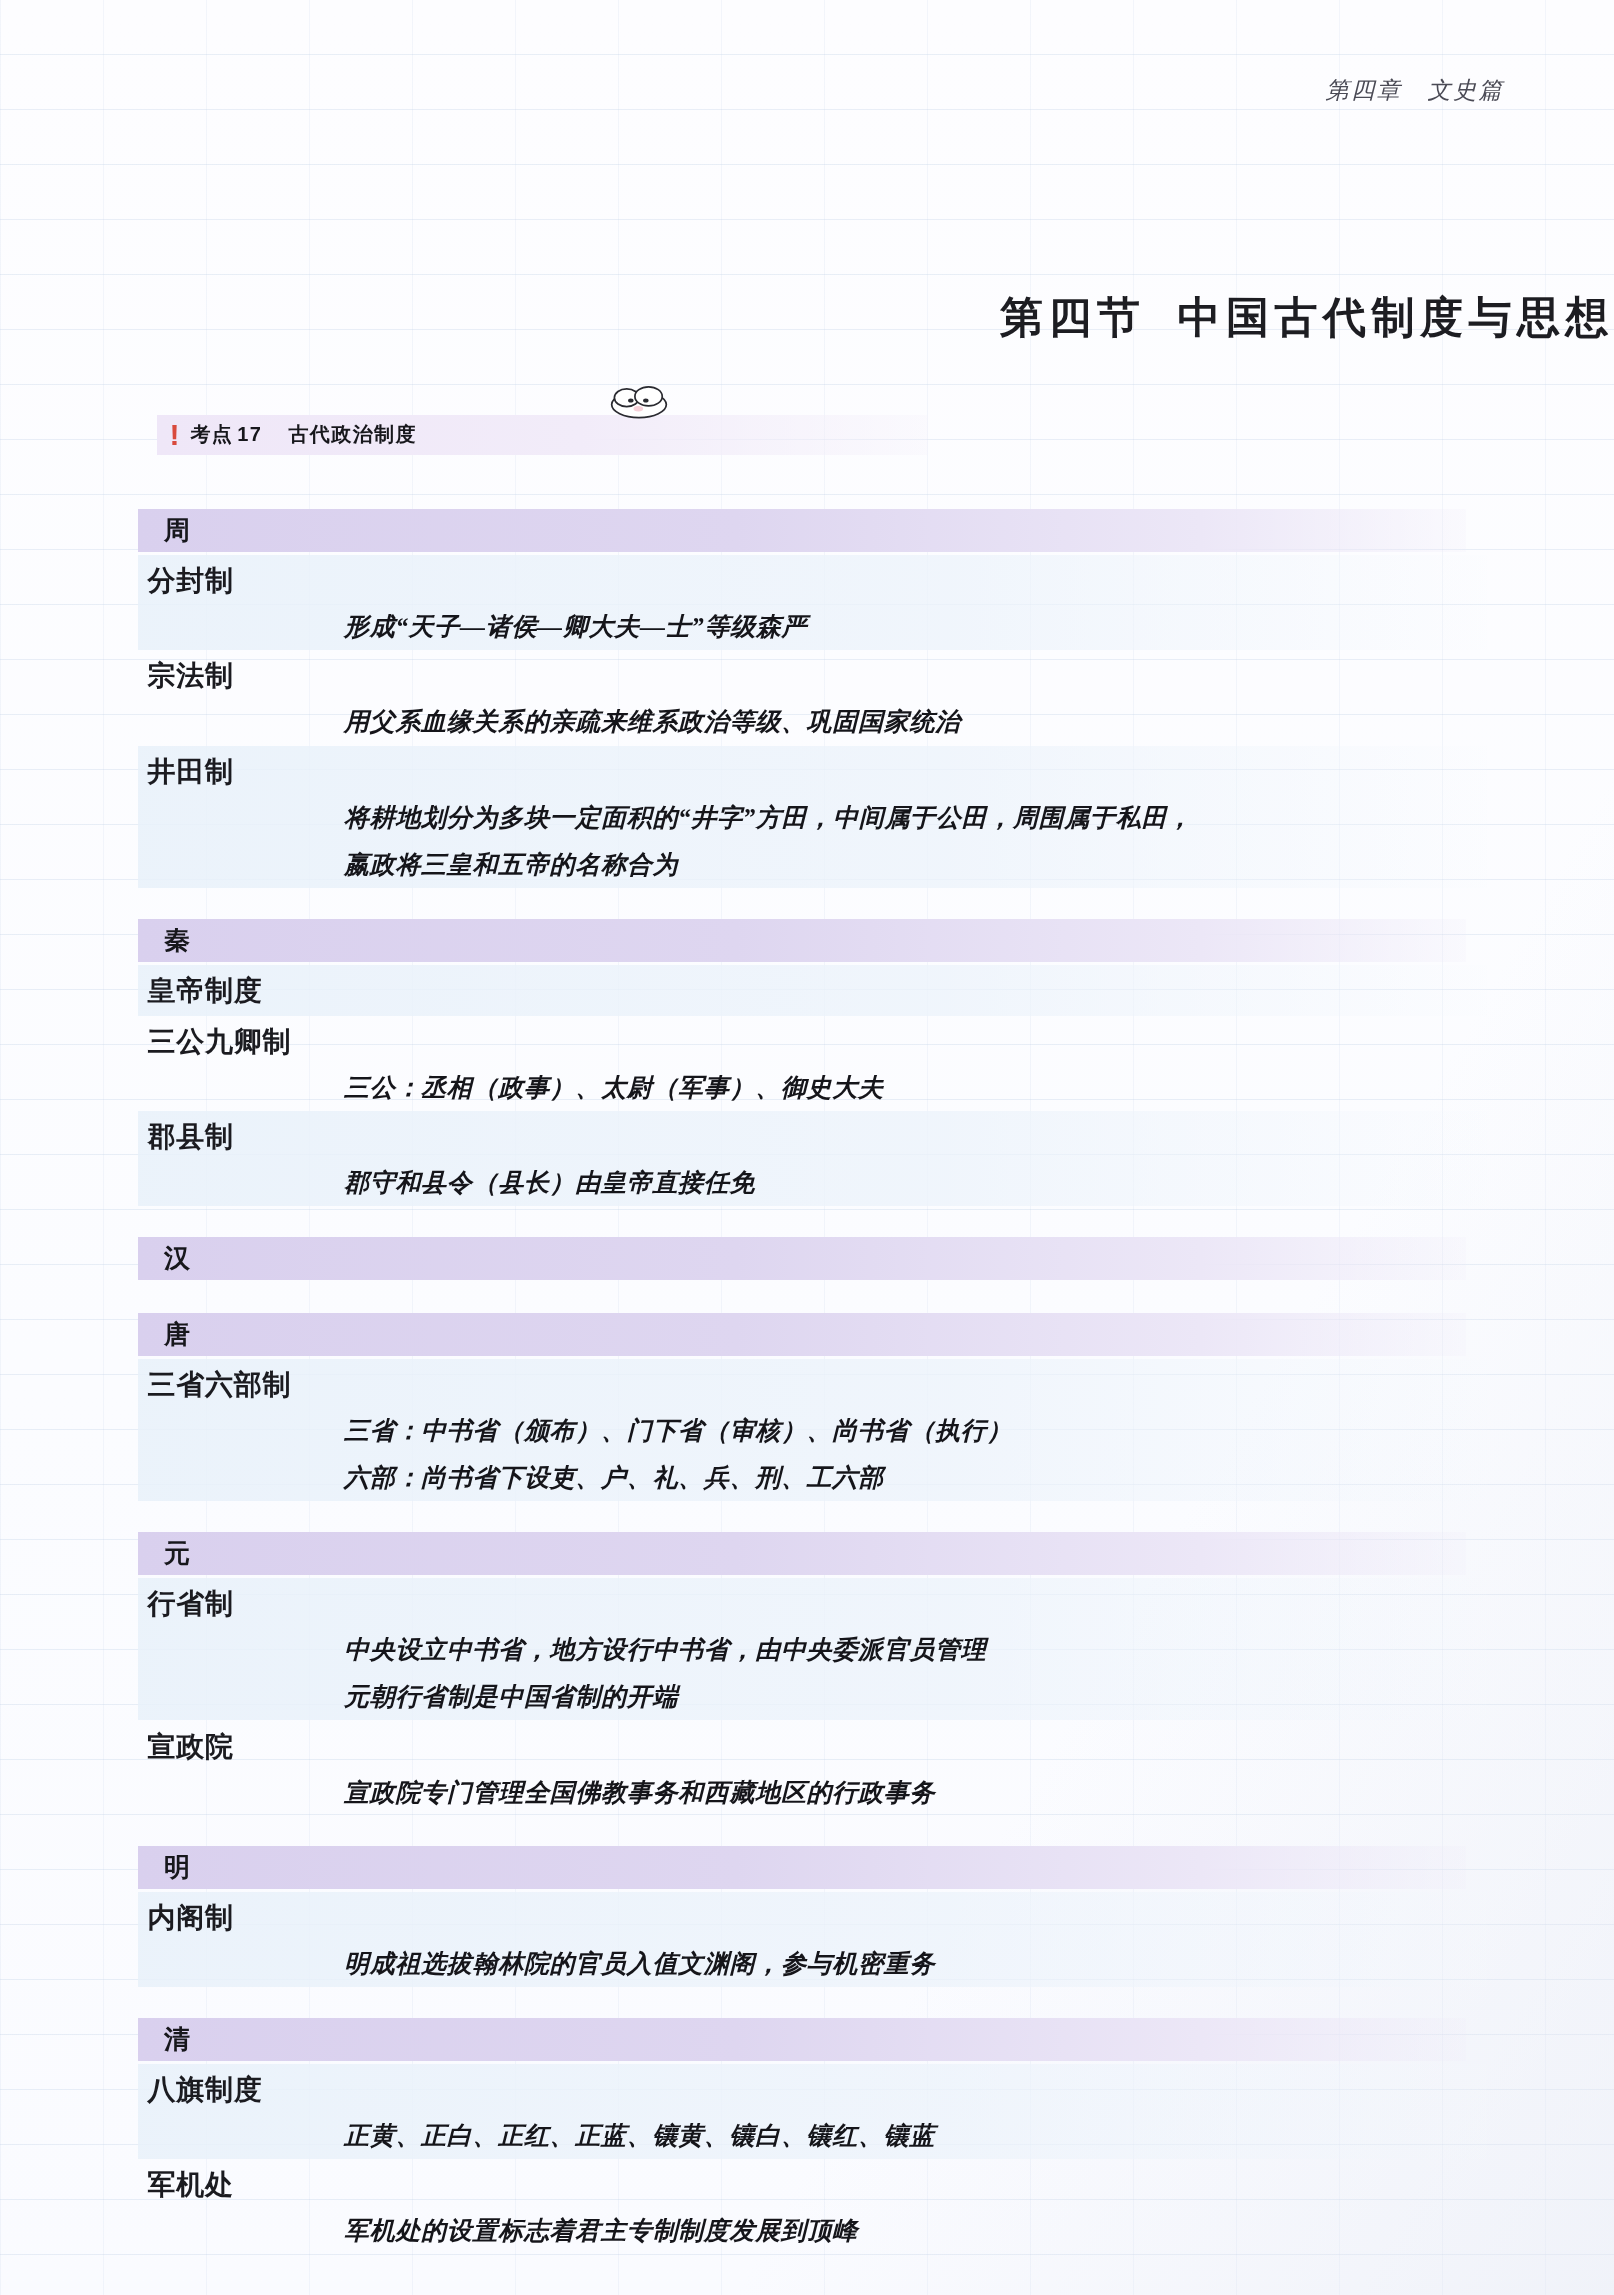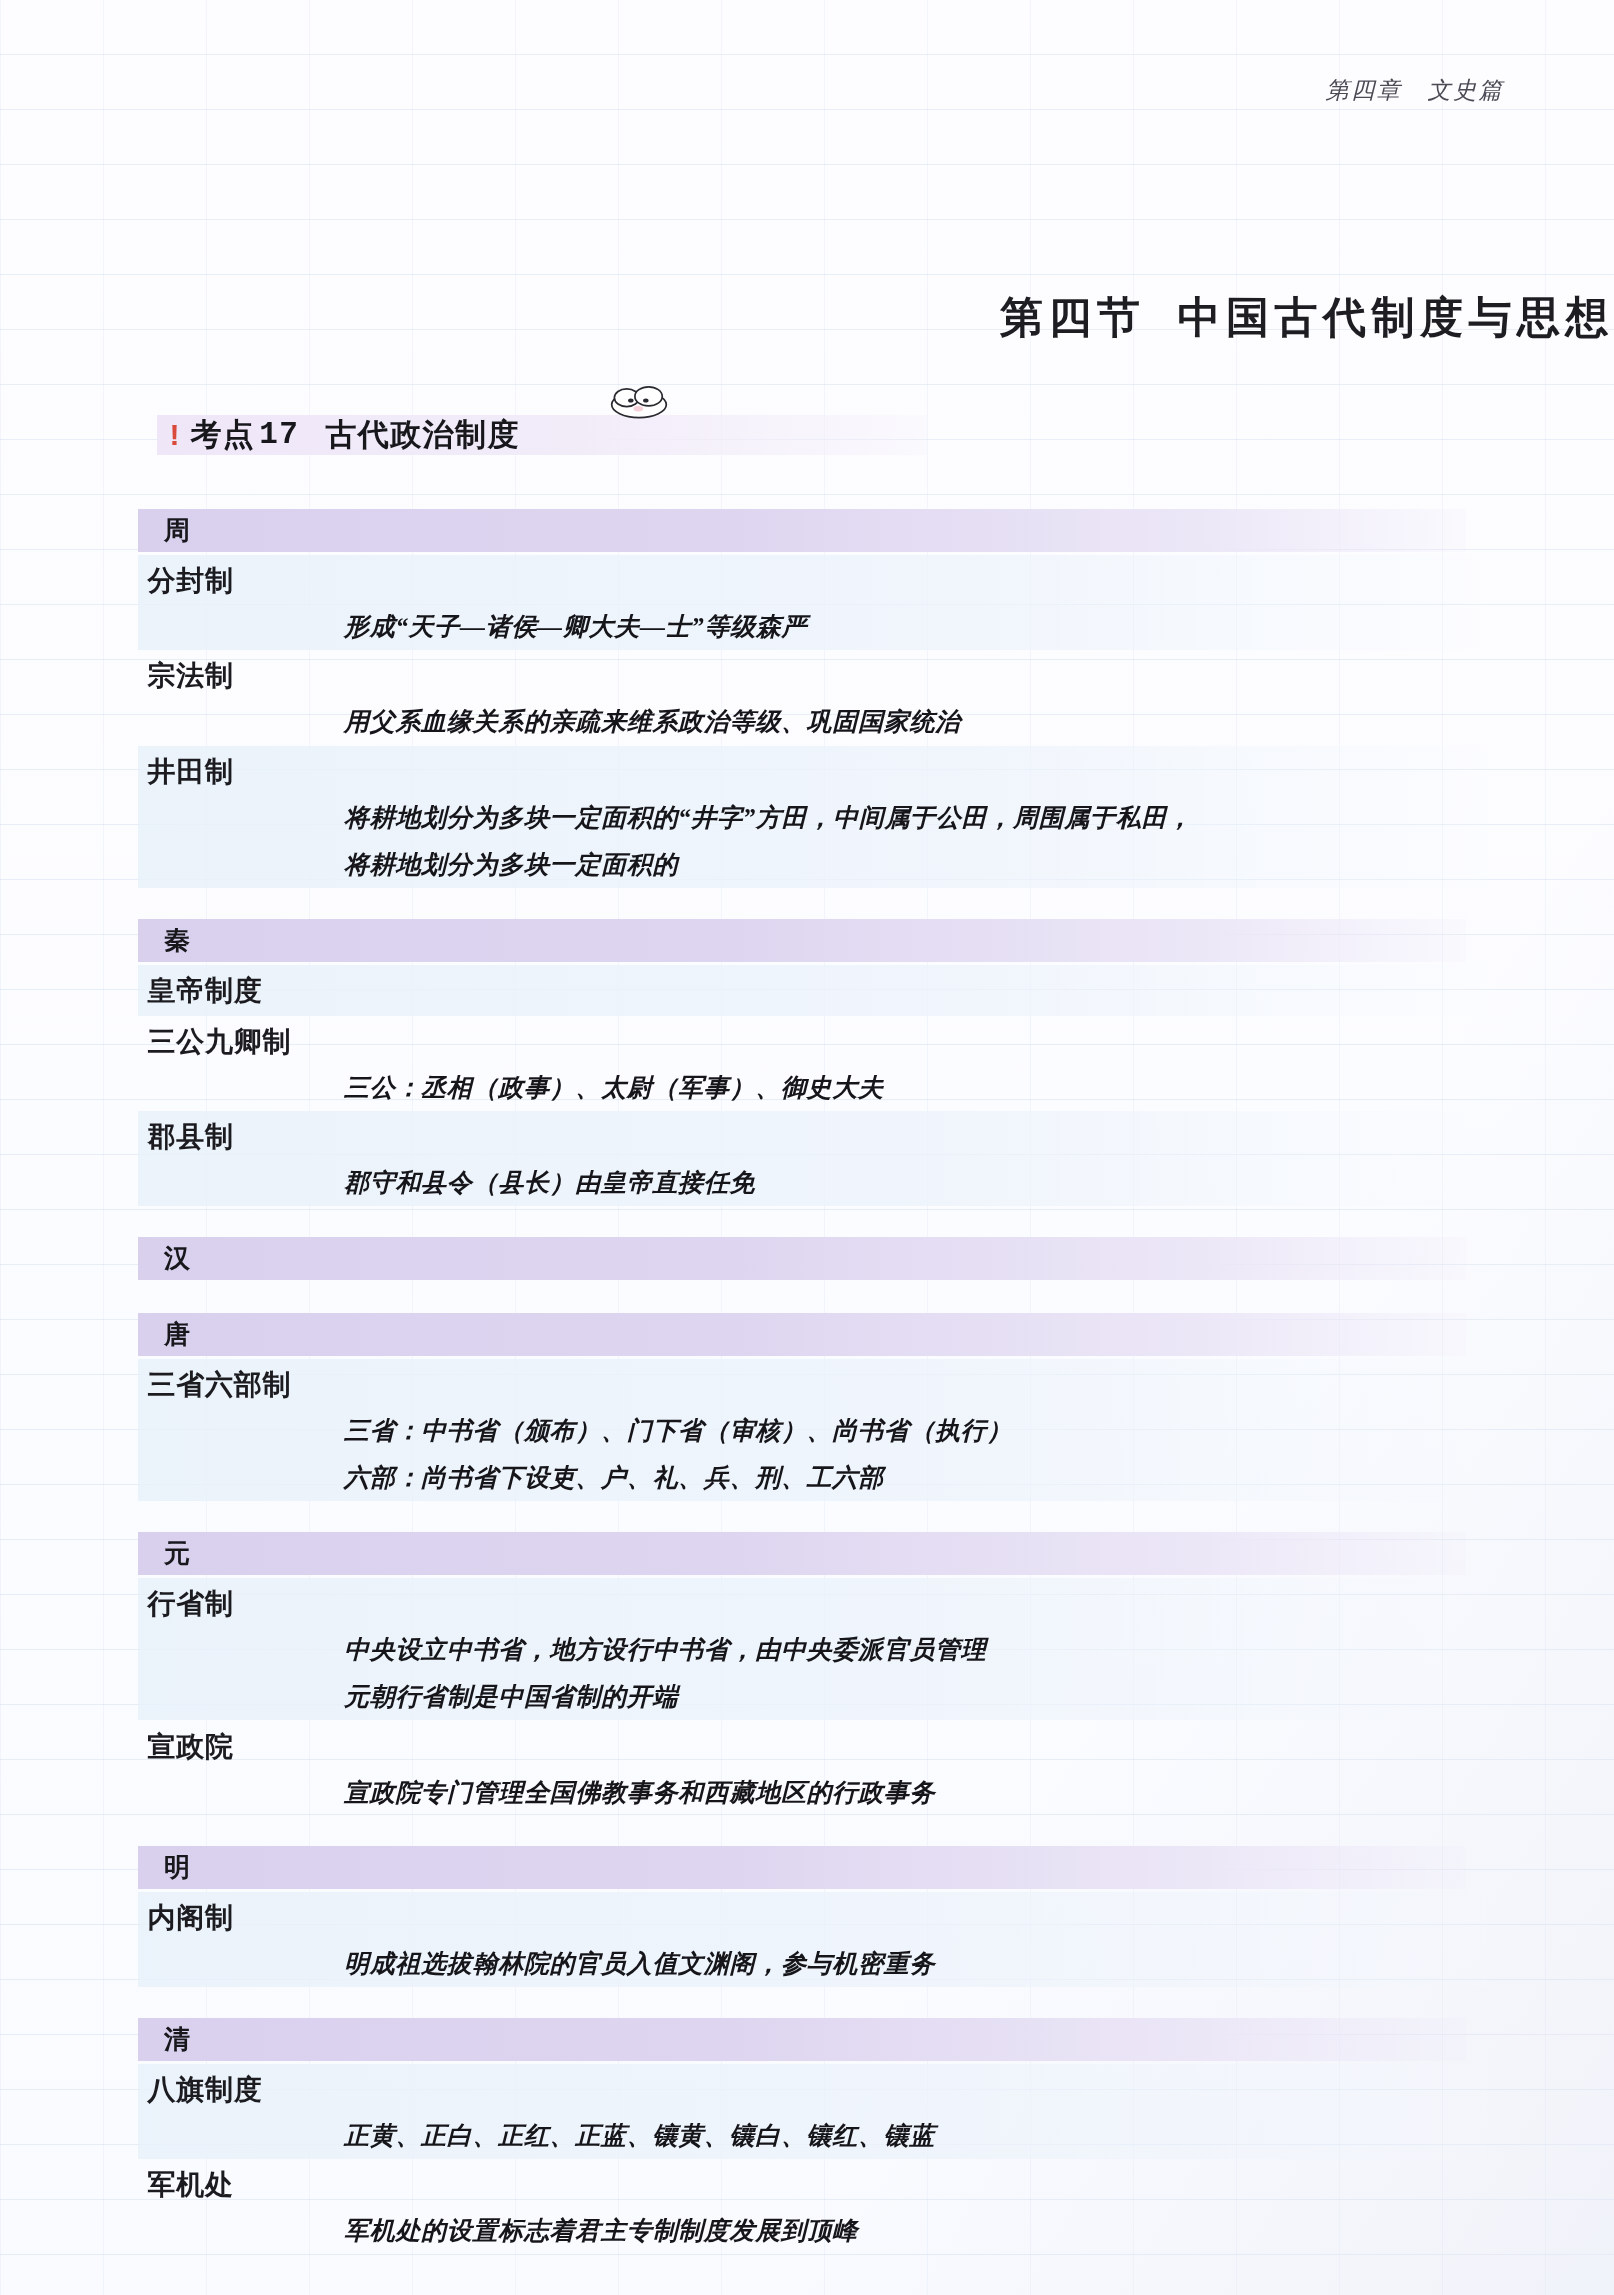--- a/index.html
+++ b/index.html
@@ -94,25 +94,25 @@
   }
   .excl {
     color: #d94a3d;
     font-size: 30px;
     font-weight: bold;
     line-height: 1;
     margin-right: 11px;
     font-family: "Liberation Sans", sans-serif;
   }
   .kaodian-text {
-    font-size: 31px;
+    font-size: 20px;
     font-weight: 700;
     color: #17171c;
     letter-spacing: 1.4px;
-    font-family: Liberation Mono, monospace;
+    font-family: Liberation Sans, sans-serif;
   }
   .kaodian-num { margin: 0 4.1px; }
   .kaodian-sub { margin-left: 22px; }
 
   
   .sticker {
     position: absolute;
     top: 380px;
     left: 606px;
     width: 66px;
@@ -231,21 +231,21 @@
             <div class="row">
               <div class="term">宗法制</div>
               <div class="desc">
                 <span class="desc-line">用父系血缘关系的亲疏来维系政治等级、巩固国家统治</span>
               </div>
             </div>
             <div class="row shade">
               <div class="term">井田制</div>
               <div class="desc">
                 <span class="desc-line">将耕地划分为多块一定面积的“井字”方田，中间属于公田，周围属于私田，</span>
-                <span class="desc-line">将耕地划分为多块一定面积的</span>
+                <span class="desc-line">嬴政将三皇和五帝的名称合为</span>
               </div>
             </div>
           </div>
           <div class="spacer-sm"></div>
         </div>
         <div class="section">
           <div class="dyn-head">
             <span class="dyn-label">秦</span>
           </div>
           <div class="rows">

